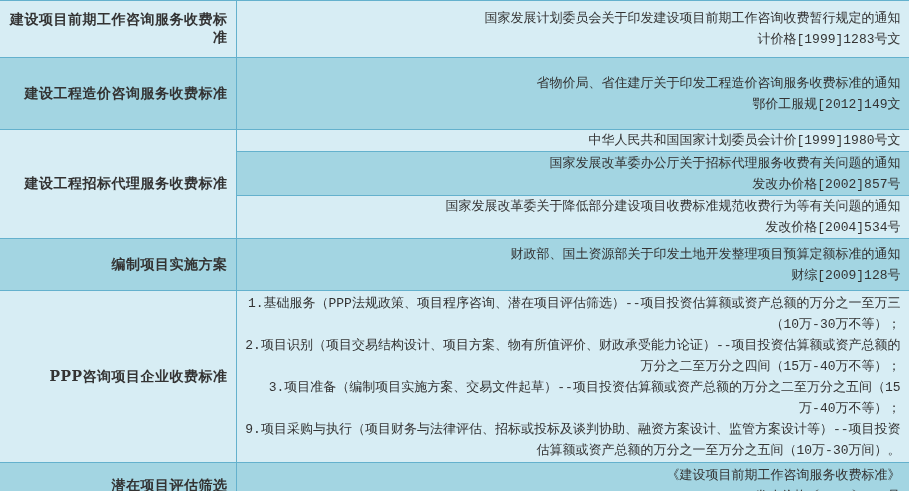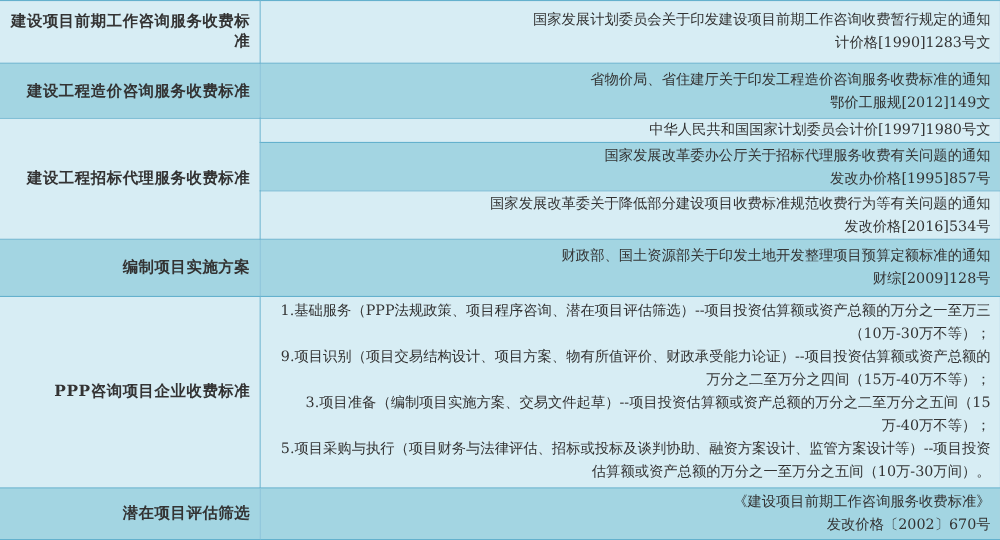--- a/index.html
+++ b/index.html
@@ -23,25 +23,25 @@
     font-weight: bold;
     font-size: 14px;
     letter-spacing: 0.5px;
   }
   .fee-table td.doc {
     font-size: 13px;
     line-height: 21px;
   }
   .bg-l { background: #d7edf4; }
   .bg-d { background: #a3d5e2; }
-  .doc p { margin: 0; line-height: 21px; }
+  .doc p { margin: 0; line-height: 21px; font-family: Liberation Mono, monospace; }
   col.c-left  { width: 236px; }
   col.c-right { width: 673px; }
   tr.h1 { height: 57px; }
-  tr.h2 { height: 49px; }
+  tr.h2 { height: 72px; }
   tr.h3a { height: 22px; }
   tr.h3b { height: 44px; }
   tr.h3c { height: 42px; }
   tr.h4 { height: 52px; }
   tr.h5 { height: 172px; }
   tr.h6 { height: 47px; }
 </style>
 </head>
 <body>
 
@@ -50,78 +50,78 @@
     <col class="c-left">
     <col class="c-right">
   </colgroup>
   <tbody>
 
     <tr class="h1">
       <td class="cat bg-l">建设项目前期工作咨询服务收费标准</td>
       <td class="doc bg-l">
         <div class="doc">
           <p>国家发展计划委员会关于印发建设项目前期工作咨询收费暂行规定的通知</p>
-          <p>计价格[1990]1283号文</p>
+          <p>计价格[1999]1283号文</p>
         </div>
       </td>
     </tr>
 
     <tr class="h2">
       <td class="cat bg-d">建设工程造价咨询服务收费标准</td>
       <td class="doc bg-d">
         <div class="doc">
           <p>省物价局、省住建厅关于印发工程造价咨询服务收费标准的通知</p>
           <p>鄂价工服规[2012]149文</p>
         </div>
       </td>
     </tr>
 
     <tr class="h3a">
       <td class="cat bg-l" rowspan="3">建设工程招标代理服务收费标准</td>
       <td class="doc bg-l">
         <div class="doc">
-          <p>中华人民共和国国家计划委员会计价[1997]1980号文</p>
+          <p>中华人民共和国国家计划委员会计价[1999]1980号文</p>
         </div>
       </td>
     </tr>
     <tr class="h3b">
       <td class="doc bg-d">
         <div class="doc">
           <p>国家发展改革委办公厅关于招标代理服务收费有关问题的通知</p>
-          <p>发改办价格[1995]857号</p>
+          <p>发改办价格[2002]857号</p>
         </div>
       </td>
     </tr>
     <tr class="h3c">
       <td class="doc bg-l">
         <div class="doc">
           <p>国家发展改革委关于降低部分建设项目收费标准规范收费行为等有关问题的通知</p>
-          <p>发改价格[2016]534号</p>
+          <p>发改价格[2004]534号</p>
         </div>
       </td>
     </tr>
 
     <tr class="h4">
       <td class="cat bg-d">编制项目实施方案</td>
       <td class="doc bg-d">
         <div class="doc">
           <p>财政部、国土资源部关于印发土地开发整理项目预算定额标准的通知</p>
           <p>财综[2009]128号</p>
         </div>
       </td>
     </tr>
 
     <tr class="h5">
       <td class="cat bg-l">PPP咨询项目企业收费标准</td>
       <td class="doc bg-l">
         <div class="doc">
           <p>1.基础服务（PPP法规政策、项目程序咨询、潜在项目评估筛选）--项目投资估算额或资产总额的万分之一至万三（10万-30万不等）；</p>
-          <p>9.项目识别（项目交易结构设计、项目方案、物有所值评价、财政承受能力论证）--项目投资估算额或资产总额的万分之二至万分之四间（15万-40万不等）；</p>
+          <p>2.项目识别（项目交易结构设计、项目方案、物有所值评价、财政承受能力论证）--项目投资估算额或资产总额的万分之二至万分之四间（15万-40万不等）；</p>
           <p>3.项目准备（编制项目实施方案、交易文件起草）--项目投资估算额或资产总额的万分之二至万分之五间（15万-40万不等）；</p>
-          <p>5.项目采购与执行（项目财务与法律评估、招标或投标及谈判协助、融资方案设计、监管方案设计等）--项目投资估算额或资产总额的万分之一至万分之五间（10万-30万间）。</p>
+          <p>9.项目采购与执行（项目财务与法律评估、招标或投标及谈判协助、融资方案设计、监管方案设计等）--项目投资估算额或资产总额的万分之一至万分之五间（10万-30万间）。</p>
         </div>
       </td>
     </tr>
 
     <tr class="h6">
       <td class="cat bg-d">潜在项目评估筛选</td>
       <td class="doc bg-d">
         <div class="doc">
           <p>《建设项目前期工作咨询服务收费标准》</p>
           <p>发改价格〔2002〕670号</p>

